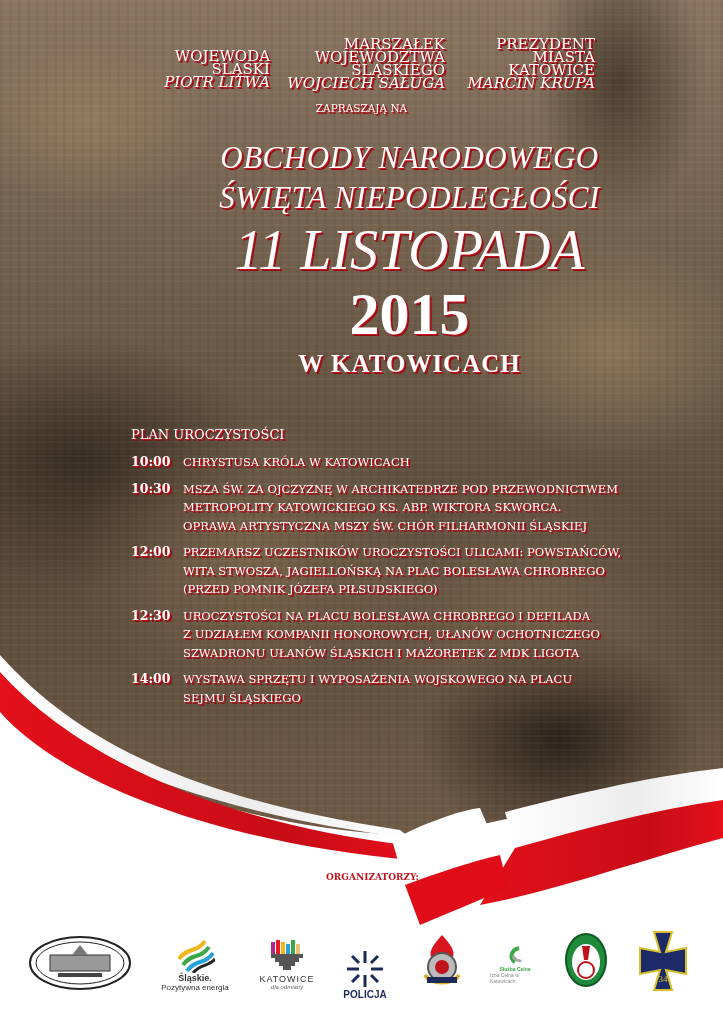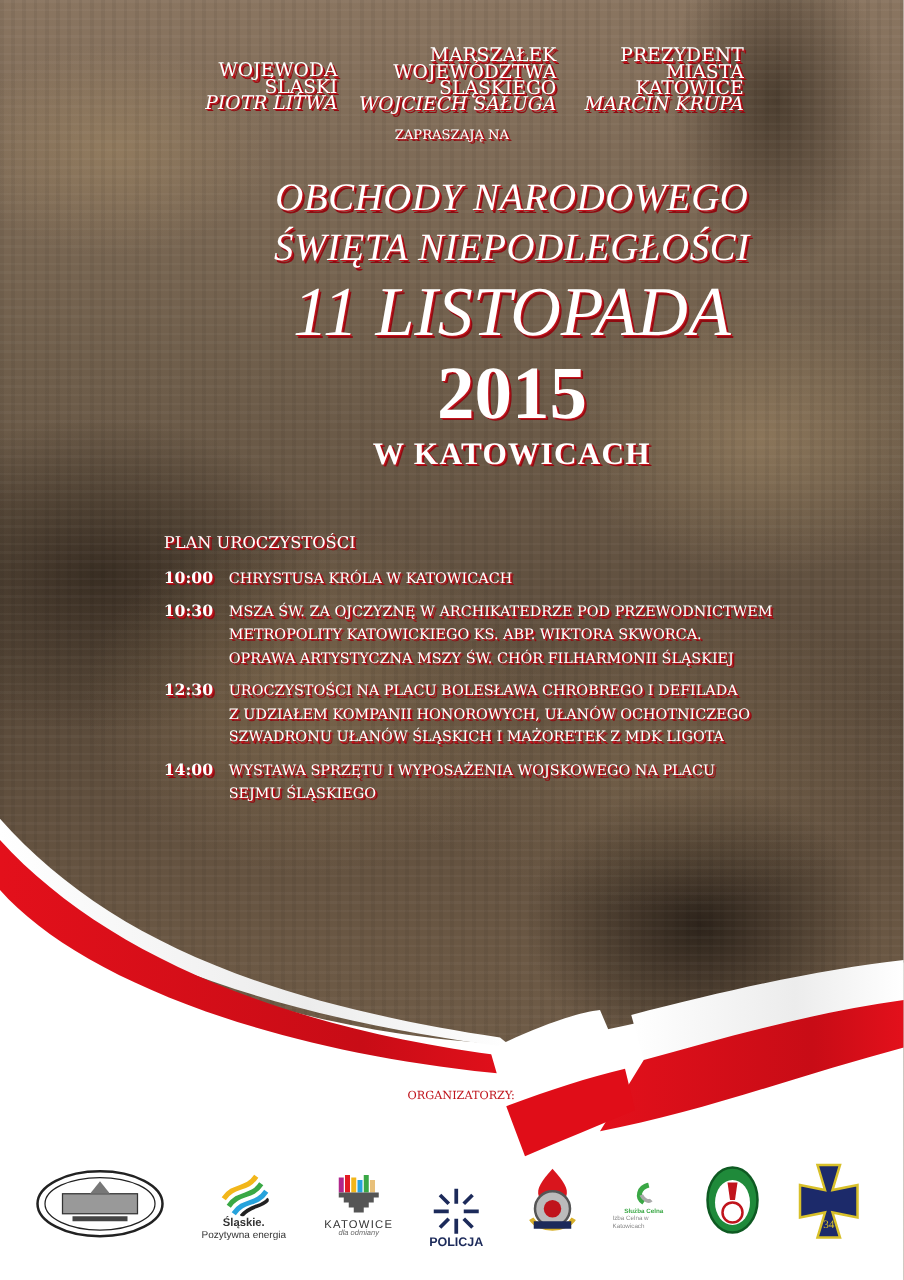--- a/index.html
+++ b/index.html
@@ -28,21 +28,21 @@
   .t1{top:140px;font-size:31px;letter-spacing:.5px;}
   .t2{top:180px;font-size:31px;letter-spacing:.5px;}
   .t3{top:218px;font-size:56px;font-weight:normal;}
   .t4{top:280px;font-size:60px;font-weight:bold;font-style:normal;}
   .t5{top:350px;font-size:25px;font-weight:bold;font-style:normal;letter-spacing:1px;}
   .plan-title{position:absolute;left:131px;top:427px;font-weight:normal;font-size:13px;}
   .plan{position:absolute;left:131px;top:453px;width:500px;}
   .row{display:flex;margin-bottom:8px;}
   .time{width:52px;font-weight:bold;font-size:12.5px;line-height:18.5px;flex:none;}
   .desc{font-size:11.5px;line-height:18.5px;}
-  .org-label{position:absolute;left:326px;top:872px;font-weight:normal;font-size:9px;color:#c0141c;}
+  .org-label{position:absolute;left:326px;top:872px;font-weight:bold;font-size:9px;color:#c0141c;}
   .logos{position:absolute;top:930px;left:0;width:723px;height:80px;}
   .logo{position:absolute;display:flex;flex-direction:column;align-items:center;justify-content:center;font-family:"Liberation Sans",sans-serif;}
 </style>
 </head>
 <body>
 
 <div class="photo"></div>
 
 <svg class="whitebg" viewBox="0 0 723 1024">
   <path d="M0 690 C 120 800, 300 830, 400 835 C 500 830, 600 790, 723 770 L723 1024 L0 1024 Z" fill="#fff"></path>
@@ -105,20 +105,28 @@
   </div>
   <div class="row">
     <div class="time sh">10:30</div>
     <div class="desc sh">
       <div>MSZA ŚW. ZA OJCZYZNĘ W ARCHIKATEDRZE POD PRZEWODNICTWEM</div>
         <div>METROPOLITY KATOWICKIEGO KS. ABP. WIKTORA SKWORCA.</div>
         <div>OPRAWA ARTYSTYCZNA MSZY ŚW. CHÓR FILHARMONII ŚLĄSKIEJ</div>
     </div>
   </div>
   <div class="row">
+    <div class="time sh">12:00</div>
+    <div class="desc sh">
+      <div>PRZEMARSZ UCZESTNIKÓW UROCZYSTOŚCI ULICAMI: POWSTAŃCÓW,</div>
+        <div>WITA STWOSZA, JAGIELLOŃSKĄ NA PLAC BOLESŁAWA CHROBREGO</div>
+        <div>(PRZED POMNIK JÓZEFA PIŁSUDSKIEGO)</div>
+    </div>
+  </div>
+  <div class="row">
     <div class="time sh">12:30</div>
     <div class="desc sh">
       <div>UROCZYSTOŚCI NA PLACU BOLESŁAWA CHROBREGO I DEFILADA</div>
         <div>Z UDZIAŁEM KOMPANII HONOROWYCH, UŁANÓW OCHOTNICZEGO</div>
         <div>SZWADRONU UŁANÓW ŚLĄSKICH I MAŻORETEK Z MDK LIGOTA</div>
     </div>
   </div>
   <div class="row">
     <div class="time sh">14:00</div>
     <div class="desc sh">

